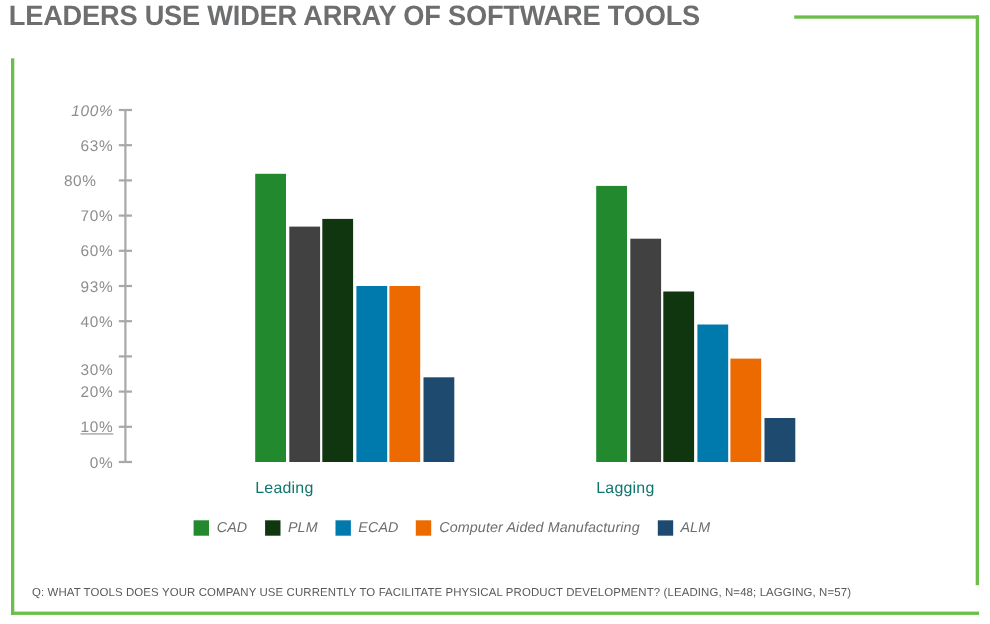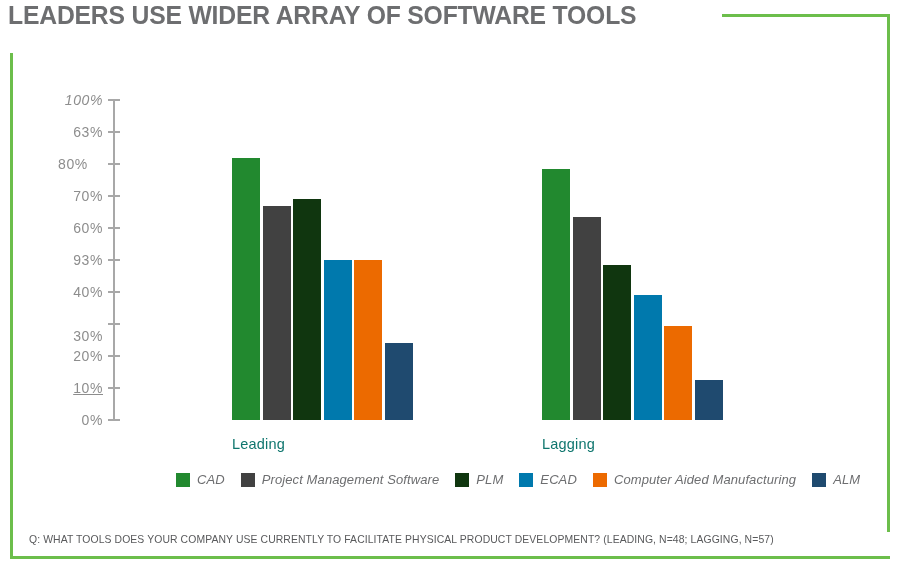--- a/index.html
+++ b/index.html
@@ -232,24 +232,20 @@
     <div class="group-label" style="left: 232px; width: 183px;">Leading</div>
     <div class="group-label" style="left: 542px; width: 183px;">Lagging</div>
   </div>
 
 <div id="legend">
     <div class="legend-item">
       <span class="legend-swatch" style="background: rgb(34, 137, 47);"></span>
       <span class="legend-label">CAD</span>
     </div>
     <div class="legend-item">
-      <span class="legend-swatch" style="background: rgb(65, 65, 65);"></span>
-      <span class="legend-label">Project Management Software</span>
-    </div>
-    <div class="legend-item">
       <span class="legend-swatch" style="background: rgb(16, 54, 15);"></span>
       <span class="legend-label">PLM</span>
     </div>
     <div class="legend-item">
       <span class="legend-swatch" style="background: rgb(0, 121, 173);"></span>
       <span class="legend-label">ECAD</span>
     </div>
     <div class="legend-item">
       <span class="legend-swatch" style="background: rgb(236, 106, 0);"></span>
       <span class="legend-label">Computer Aided Manufacturing</span>

